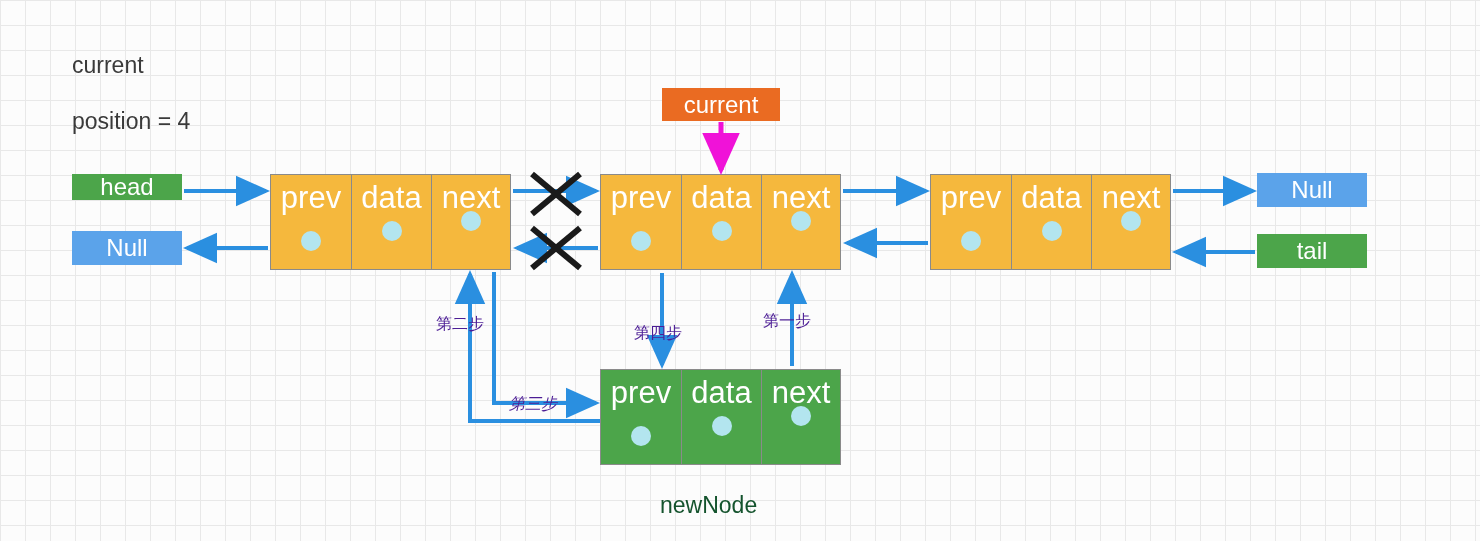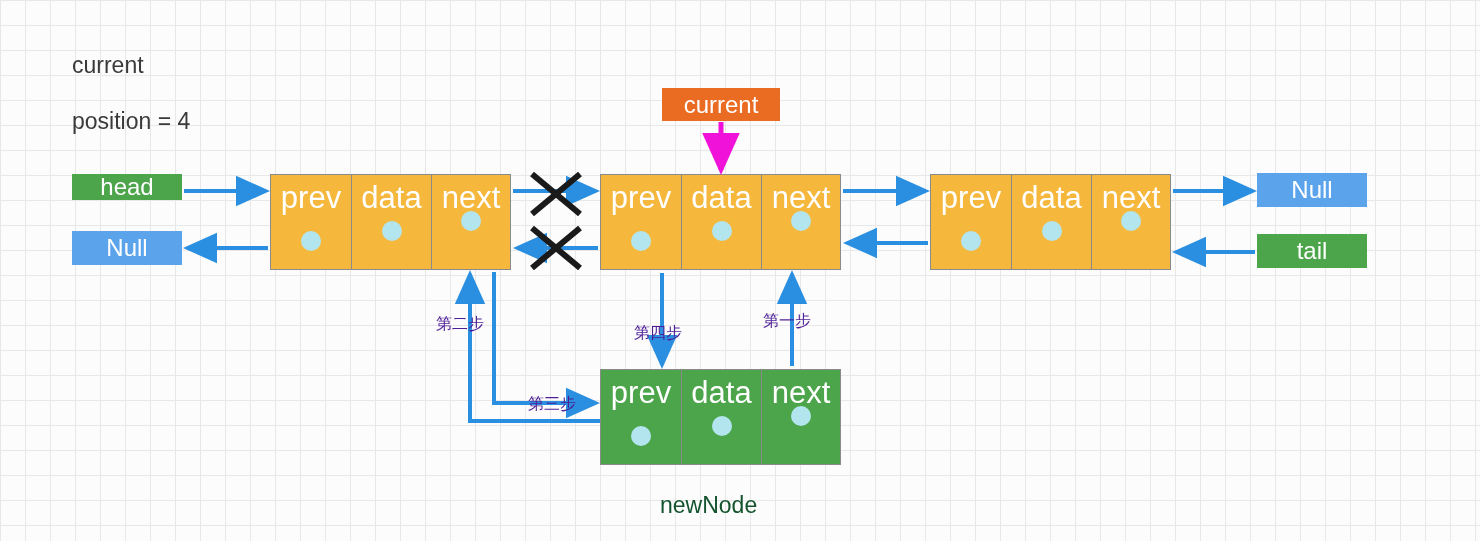--- a/index.html
+++ b/index.html
@@ -227,19 +227,19 @@
       <line x1="532" y1="174" x2="580" y2="214"></line>
       <line x1="580" y1="174" x2="532" y2="214"></line>
     </g>
     <g stroke="#1a1a1a" stroke-width="6" stroke-linecap="butt">
       <line x1="532" y1="228" x2="580" y2="268"></line>
       <line x1="580" y1="228" x2="532" y2="268"></line>
     </g>
   </svg>
 
   <div class="step-label" style="left:436px; top:314px;">第二步</div>
-  <div class="step-label" style="left:528px; top:394px;">第三步</div>
+  <div class="step-label" style="left:509px; top:394px;font-style:italic;">第三步</div>
   <div class="step-label" style="left:634px; top:311px;margin-top:12px;">第四步</div>
   <div class="step-label" style="left:763px; top:311px;">第一步</div>
 
   <div class="caption" style="left:660px; top:492px;">newNode</div>
 
 </div>
 
 </body></html>

